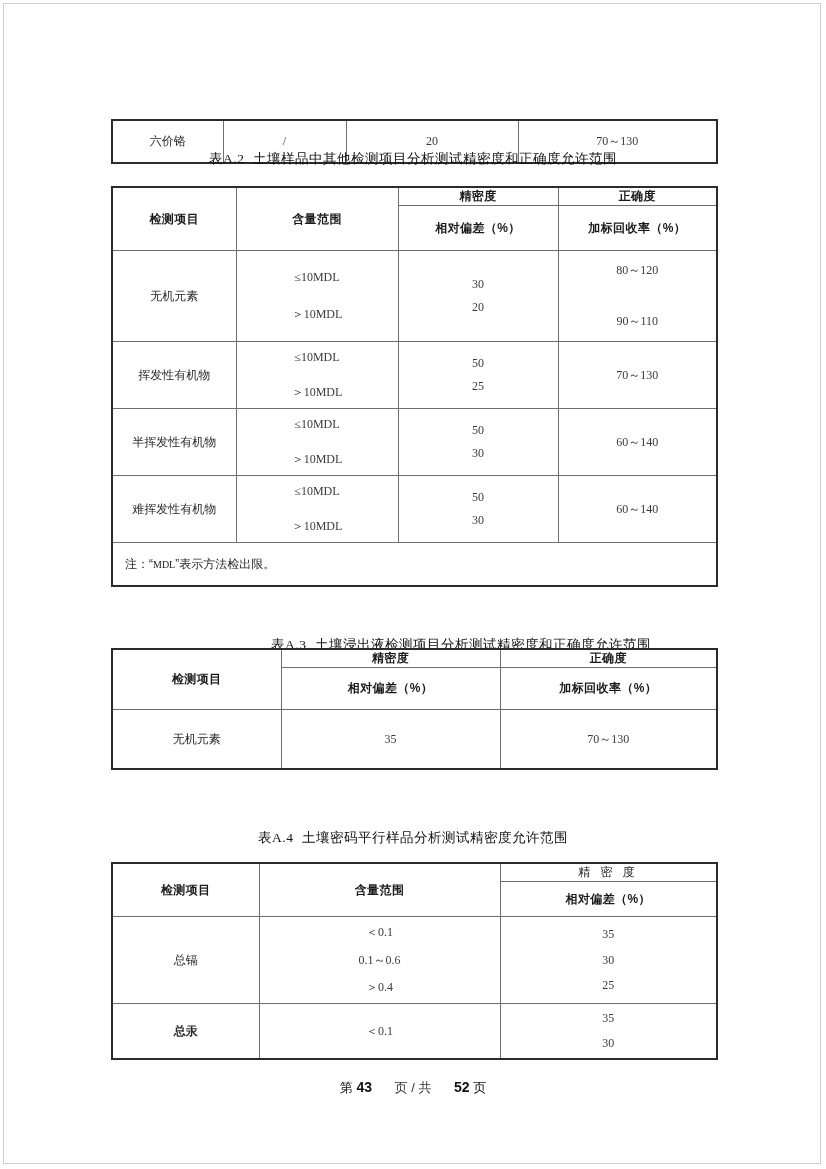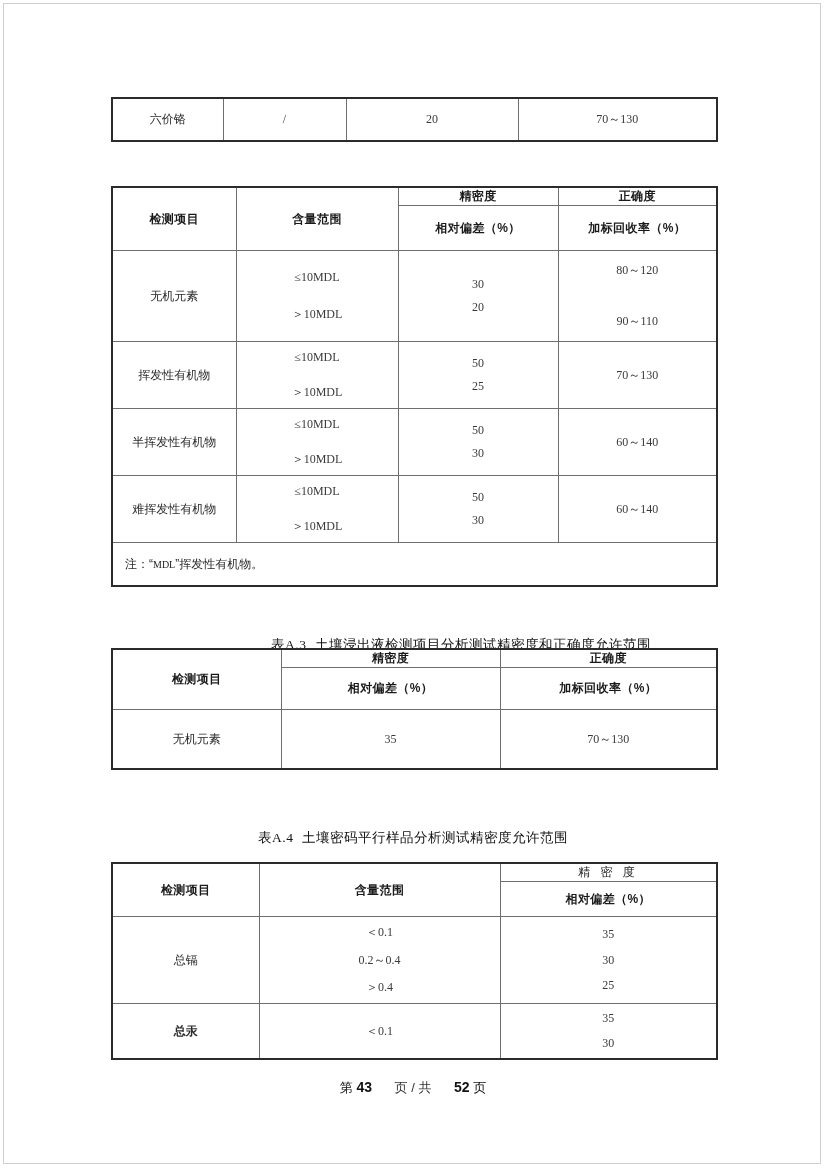--- a/index.html
+++ b/index.html
@@ -115,37 +115,41 @@
     font-size: 14px;
   }
   .footer .sep { margin: 0 19px; color:#333; }
 </style>
 </head>
 <body>
 
 <div class="page">
   <div class="page-border"></div>
 
-  <table class="tbl outer-heavy" style="top:97px;">
+  <table class="tbl outer-heavy" style="top:119px;">
     <colgroup>
       <col style="width:111px;">
         <col style="width:123px;">
         <col style="width:172px;">
         <col style="width:199px;">
     </colgroup>
     <tbody>
       <tr>
         <td style="height:41px;"><span class="cn">六价铬</span></td>
         <td><span class="num">/</span></td>
         <td><span class="num">20</span></td>
         <td><span class="num">70～130</span></td>
       </tr>
     </tbody>
   </table>
 
+  <div class="tbl-title" style="top:150px;">
+    <span class="tnum">表A.2</span>&nbsp;
+    <span>土壤样品中其他检测项目分析测试精密度和正确度允许范围</span>
+  </div>
 
   <table class="tbl outer-heavy" style="top:186px;">
     <colgroup>
       <col style="width:124px;">
         <col style="width:162px;">
         <col style="width:160px;">
         <col style="width:159px;">
     </colgroup>
     <tbody>
       <tr>
@@ -227,21 +231,21 @@
           <div class="stack" style="gap:6px;">
             <div class="num">50</div>
             <div class="num">30</div>
           </div>
         </td>
         <td><span class="num">60～140</span></td>
       </tr>
 
       <tr>
         <td colspan="4" class="noteRow" style="height:42px;">
-          <span class="cn">注：“</span><span class="note-mdl">MDL</span><span class="cn">”挥发性有机物。</span>
+          <span class="cn">注：“</span><span class="note-mdl">MDL</span><span class="cn">”表示方法检出限。</span>
         </td>
       </tr>
     </tbody>
   </table>
 
   <div class="tbl-title" style="top:636px;margin-left:48px;">
     <span class="tnum">表A.3</span>&nbsp;
     <span>土壤浸出液检测项目分析测试精密度和正确度允许范围</span>
   </div>
 
@@ -287,21 +291,21 @@
         <td><span class="hd-wide">精 密 度</span></td>
       </tr>
       <tr>
         <td style="height:34px;"><span class="hd">相对偏差（%）</span></td>
       </tr>
       <tr>
         <td style="height:86px;"><span class="cn">总镉</span></td>
         <td>
           <div class="stack" style="gap:10px;">
             <div class="num">＜0.1</div>
-            <div class="num">0.2～0.4</div>
+            <div class="num">0.1～0.6</div>
             <div class="num">＞0.4</div>
           </div>
         </td>
         <td>
           <div class="stack" style="gap:8px;">
             <div class="num">35</div>
             <div class="num">30</div>
             <div class="num">25</div>
           </div>
         </td>

